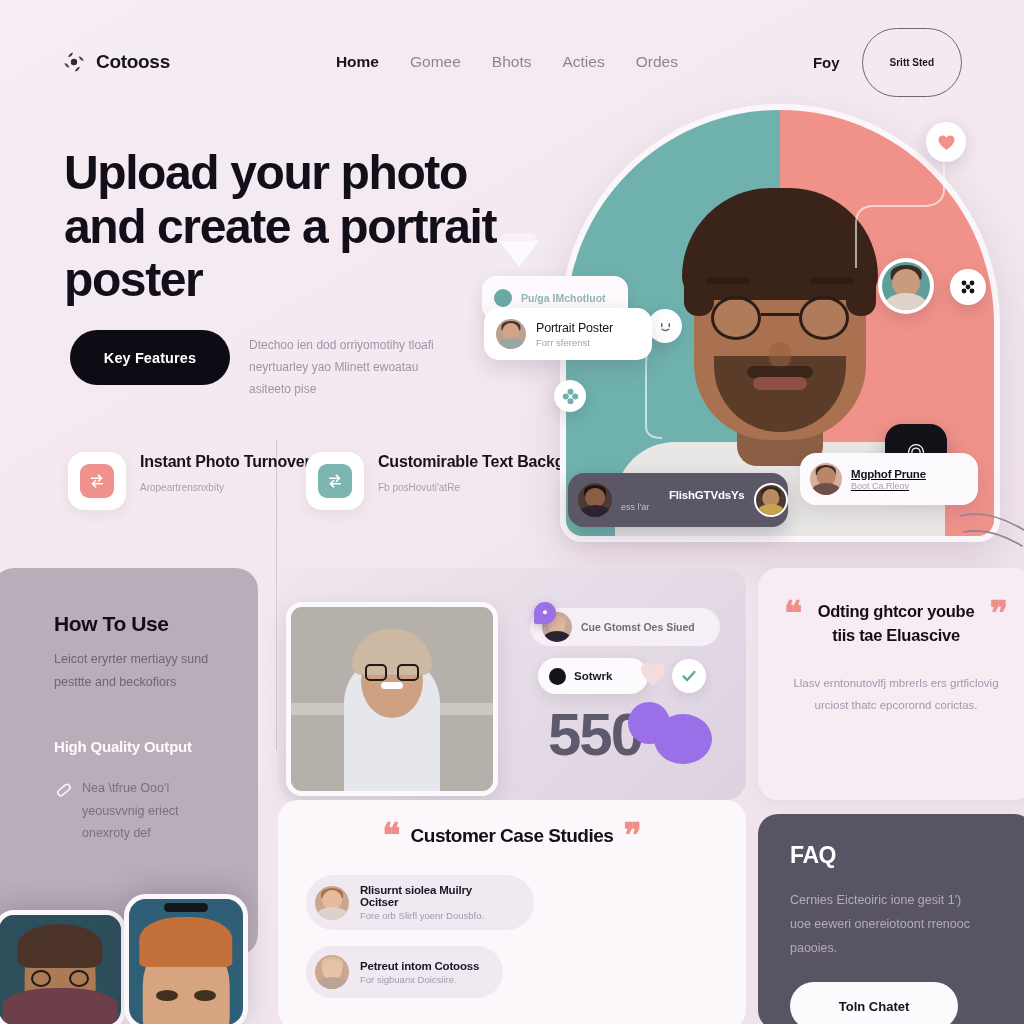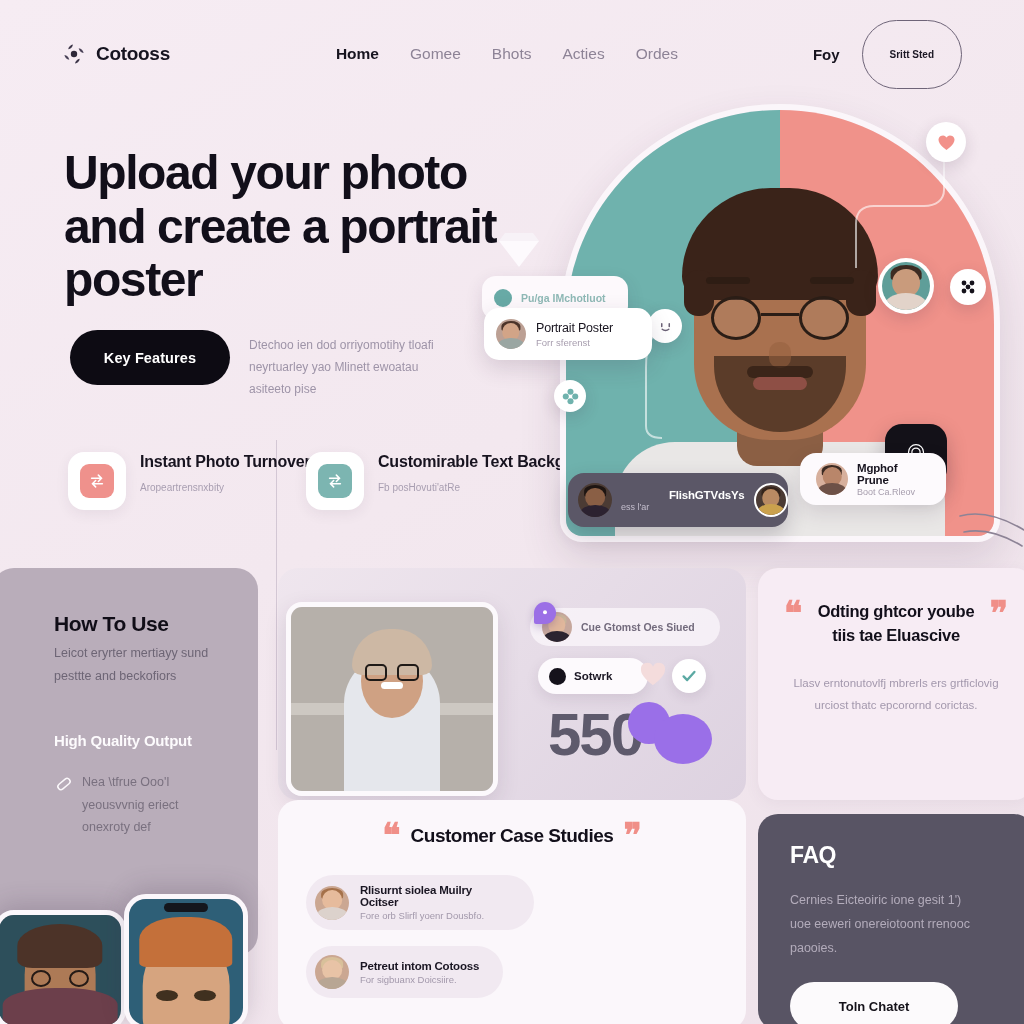--- a/index.html
+++ b/index.html
@@ -11,21 +11,21 @@
   }
   #page {
     position: relative;
     width: 1024px; height: 1024px;
     background: linear-gradient(150deg, #f6ecf3 0%, #f3e8ef 45%, #eee2ea 100%);
     overflow: hidden;
   }
 
   
   .navbar {
-    position: absolute; top: 8px; left: 0; width: 1024px; height: 92px;
+    position: absolute; top: 16px; left: 0; width: 1024px; height: 92px;
     display: flex; align-items: center; padding: 0 62px;
   }
   .brand { display: flex; align-items: center; gap: 10px; }
   .brand-mark { width: 24px; height: 24px; position: relative; }
   .brand-name { font-size: 19px; font-weight: 700; color: #161420; letter-spacing: -0.3px; }
   .nav-links { display: flex; align-items: center; gap: 31px; margin-left: 166px; }
   .nav-link { font-size: 15.5px; color: #8d8396; font-weight: 500; cursor: pointer; }
   .nav-link.active { color: #17141f; font-weight: 700; }
   .nav-right { margin-left: auto; display: flex; align-items: center; gap: 22px; }
   .nav-plain { font-size: 15px; font-weight: 700; color: #17141f; cursor: pointer; }
@@ -179,38 +179,38 @@
   
   .dark-strip {
     position: absolute; left: 8px; top: 369px; width: 220px; height: 54px;
     background: #5b5767; border-radius: 16px; display: flex; align-items: center;
     gap: 9px; padding: 0 10px; box-shadow: 0 8px 20px rgba(40,30,55,.22);
   }
   .ds-av { width: 34px; height: 34px; border-radius: 50%; background: #4b3b34; flex: 0 0 auto; overflow: hidden; position: relative; }
   .ds-t { font-size: 11.5px; font-weight: 800; color: #fff; letter-spacing: -.2px; padding-left: 48px; }
   .ds-s { font-size: 9px; color: #c3bdcc; margin-top: 1px; }
   .light-strip {
-    position: absolute; left: 240px; top: 349px; width: 146px; height: 52px;
+    position: absolute; left: 240px; top: 349px; width: 178px; height: 52px;
     background: #fdfafd; border-radius: 16px; display: flex; align-items: center;
-    gap: 9px; padding: 0 16px; box-shadow: 0 8px 20px rgba(60,40,70,.13);
+    gap: 9px; padding: 0 10px; box-shadow: 0 8px 20px rgba(60,40,70,.13); text-decoration: underline;
   }
   .ls-av { width: 32px; height: 32px; border-radius: 50%; background: #d7b09d; flex: 0 0 auto; overflow: hidden; position: relative; }
   .ls-t { font-size: 11.5px; font-weight: 800; color: #17131f; letter-spacing: -.2px; }
   .ls-s { font-size: 9px; color: #a69dad; margin-top: 1px; }
 
   
   .squiggle { position: absolute; right: -4px; top: 398px; width: 70px; height: 52px; }
 
   
   .panel-howto {
     position: absolute; left: -8px; top: 568px; width: 266px; height: 388px;
     background: #b9adba; border-radius: 22px; padding: 44px 0 0 62px;
   }
   .howto-title { font-size: 21px; font-weight: 800; color: #100d17; letter-spacing: -.4px; }
-  .howto-desc { margin-top: 6px; font-size: 12.5px; line-height: 1.85; color: #6d6575; width: 165px; }
+  .howto-desc { margin-top: 12px; font-size: 12.5px; line-height: 1.85; color: #6d6575; width: 165px; }
   .howto-sub { margin-top: 44px; font-size: 15px; font-weight: 800; color: #fdfbfd; letter-spacing: -.2px; }
   .howto-item { margin-top: 22px; display: flex; gap: 8px; }
   .howto-ico { width: 20px; height: 20px; flex: 0 0 auto; margin-top: 2px; }
   .howto-item-txt { font-size: 12.5px; line-height: 1.78; color: #79707f; width: 110px; }
 
   
   .phone {
     position: absolute; border-radius: 20px; overflow: hidden;
     border: 5px solid #fbf7fb; box-shadow: 0 -6px 24px rgba(60,40,70,.2);
   }

